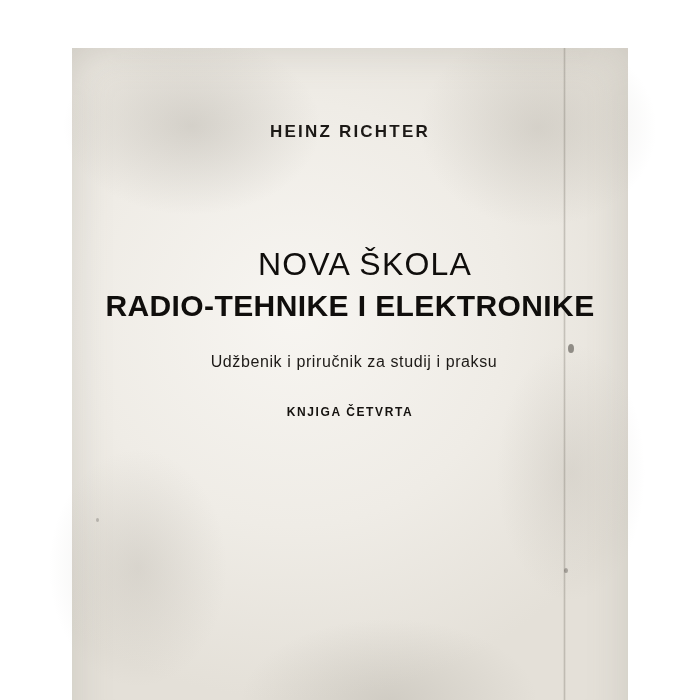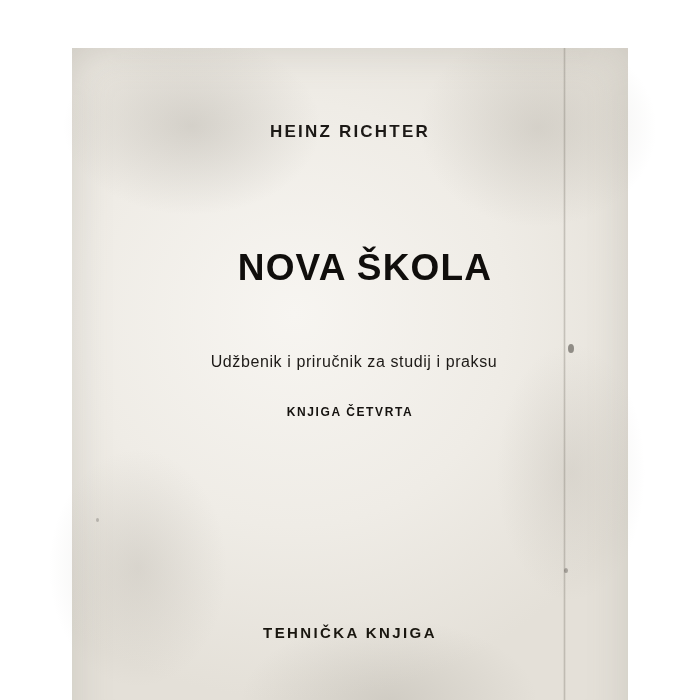--- a/index.html
+++ b/index.html
@@ -79,22 +79,22 @@
     letter-spacing: 2.2px;
     font-weight: 600;
     color: #1c1916;
   }
   .title-block {
     position: absolute;
     top: 198px;
     left: 0; right: 0;
   }
   .title-line1 {
-    font-size: 37px;
-    font-weight: bold;
+    font-size: 32px;
+    font-weight: normal;
     letter-spacing: 1.2px;
     line-height: 1.18;
     color: #100e0c;
     padding-left: 30px;
   }
   .title-line2 {
     font-size: 30px;
     font-weight: bold;
     letter-spacing: 0.4px;
     line-height: 1.2;
@@ -165,26 +165,26 @@
     <div class="crease"></div>
     <div class="speck sp1"></div>
     <div class="speck sp2"></div>
     <div class="speck sp3"></div>
 
     <div class="content">
       <div class="author">HEINZ RICHTER</div>
 
       <div class="title-block">
         <div class="title-line1">NOVA ŠKOLA</div>
+        <div class="title-line2">RADIO-TEHNIKE I ELEKTRONIKE</div>
       </div>
 
       <div class="subtitle">Udžbenik i priručnik za studij i praksu</div>
 
       <div class="volume">KNJIGA ČETVRTA</div>
 
 
 
       <div class="publisher">
-        <span>TEHNIČKA KNJIGA</span>
       </div>
     </div>
   </div>
 </div>
 
 </body></html>

